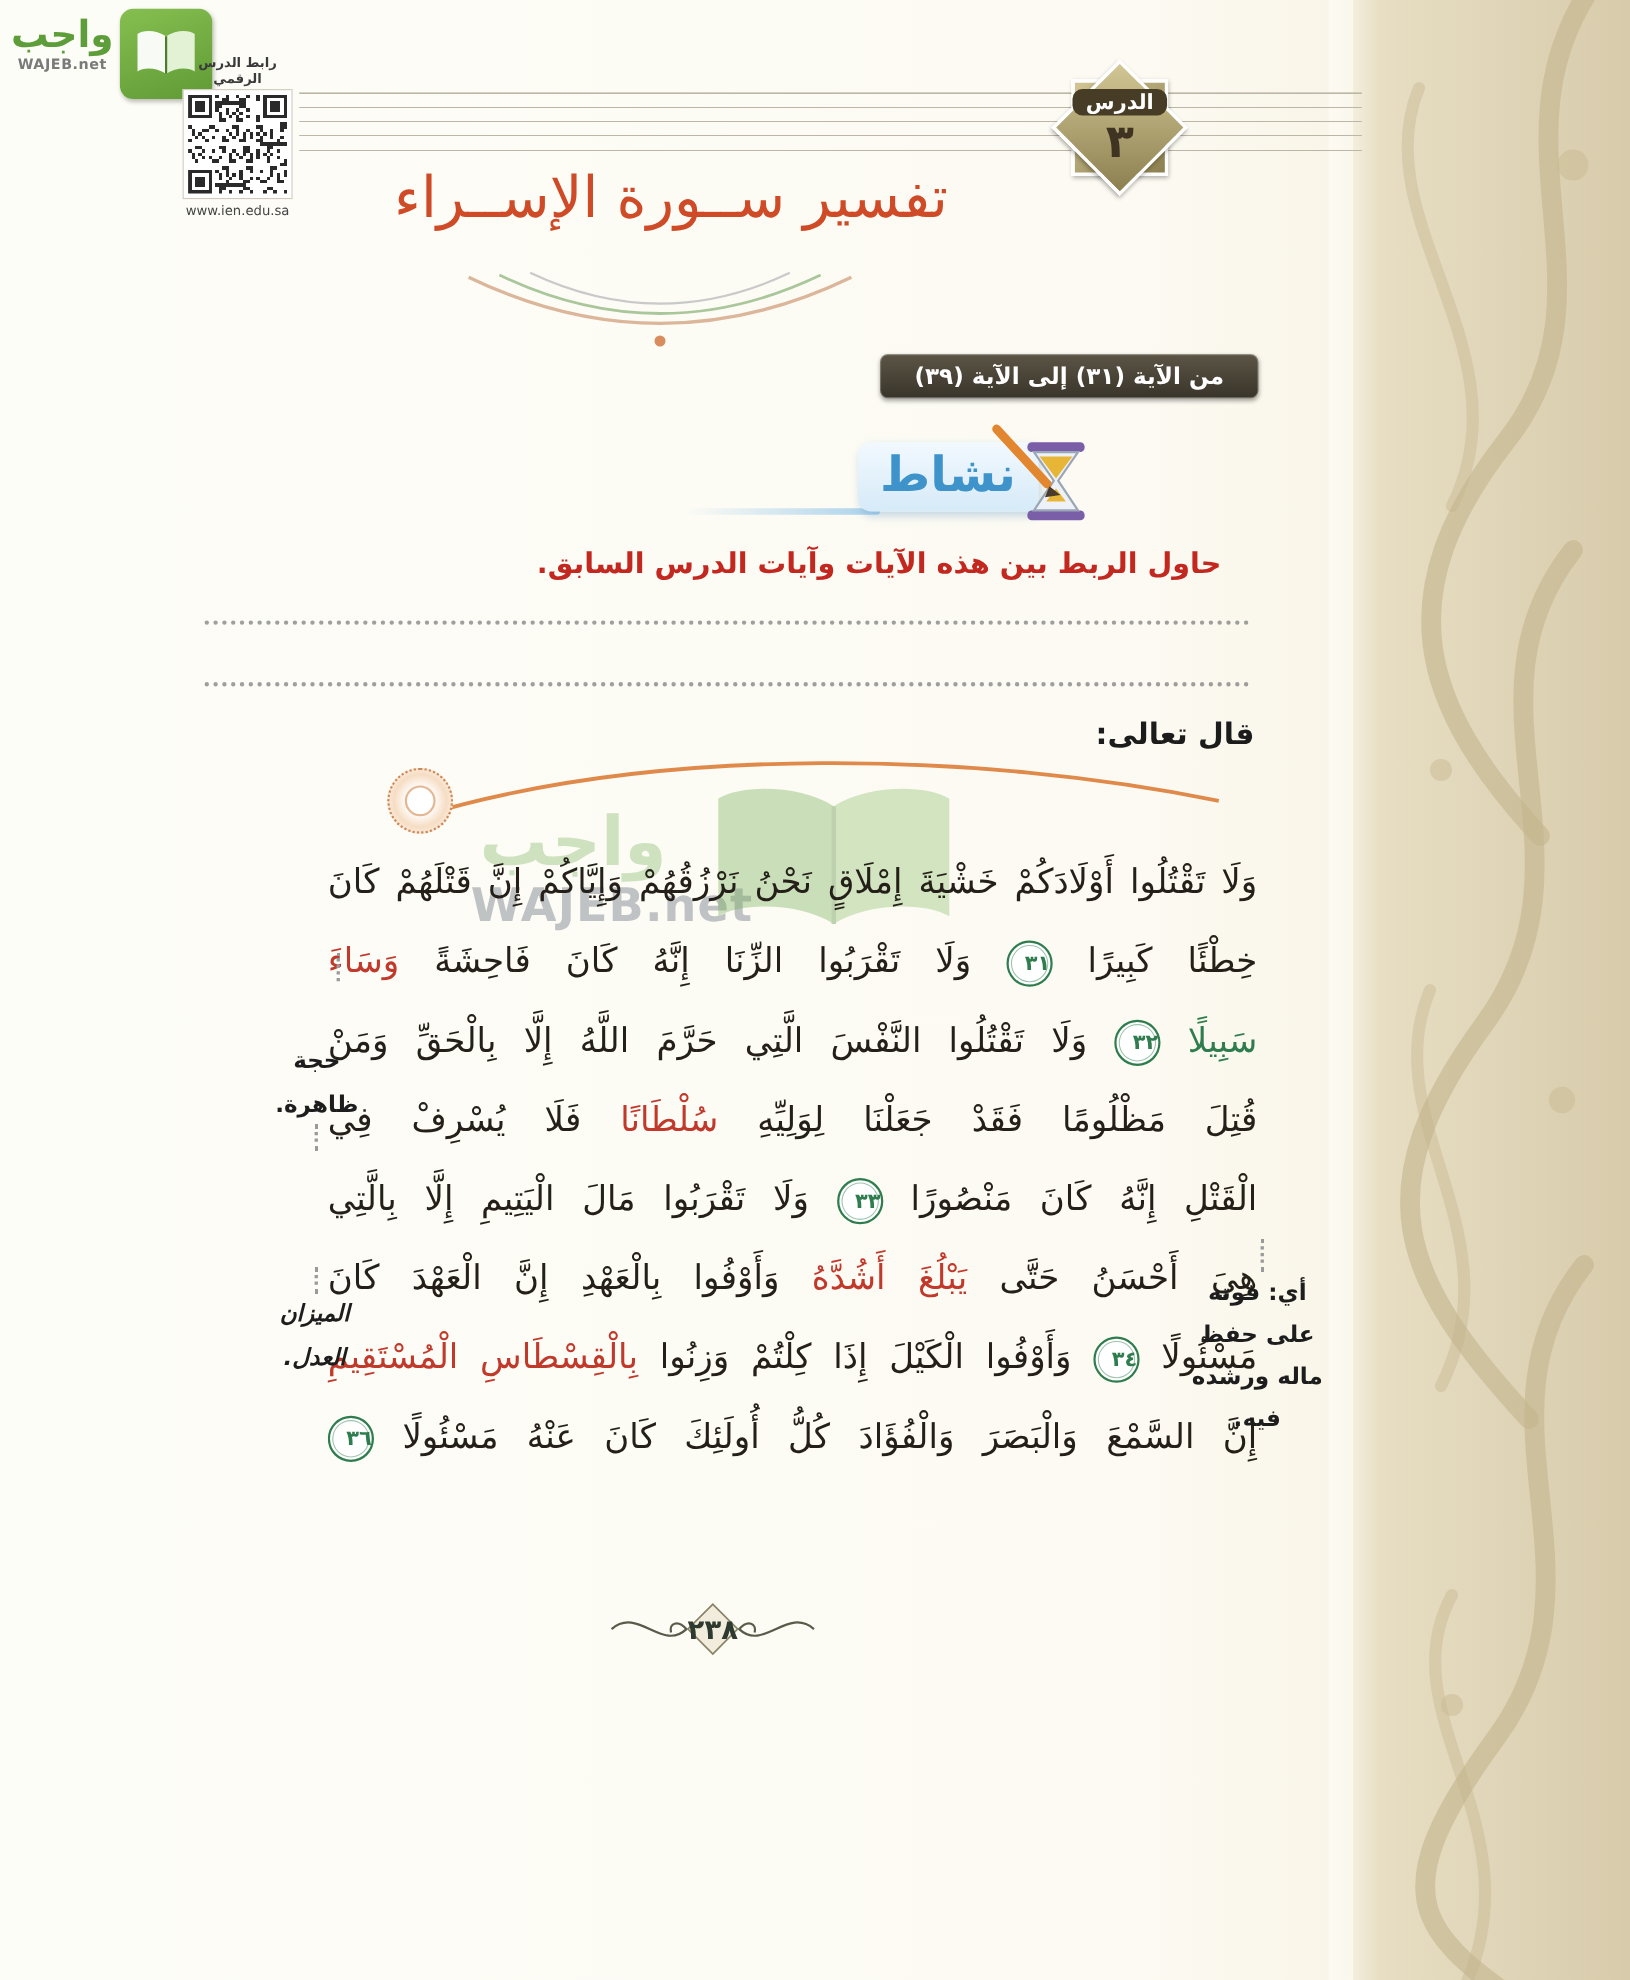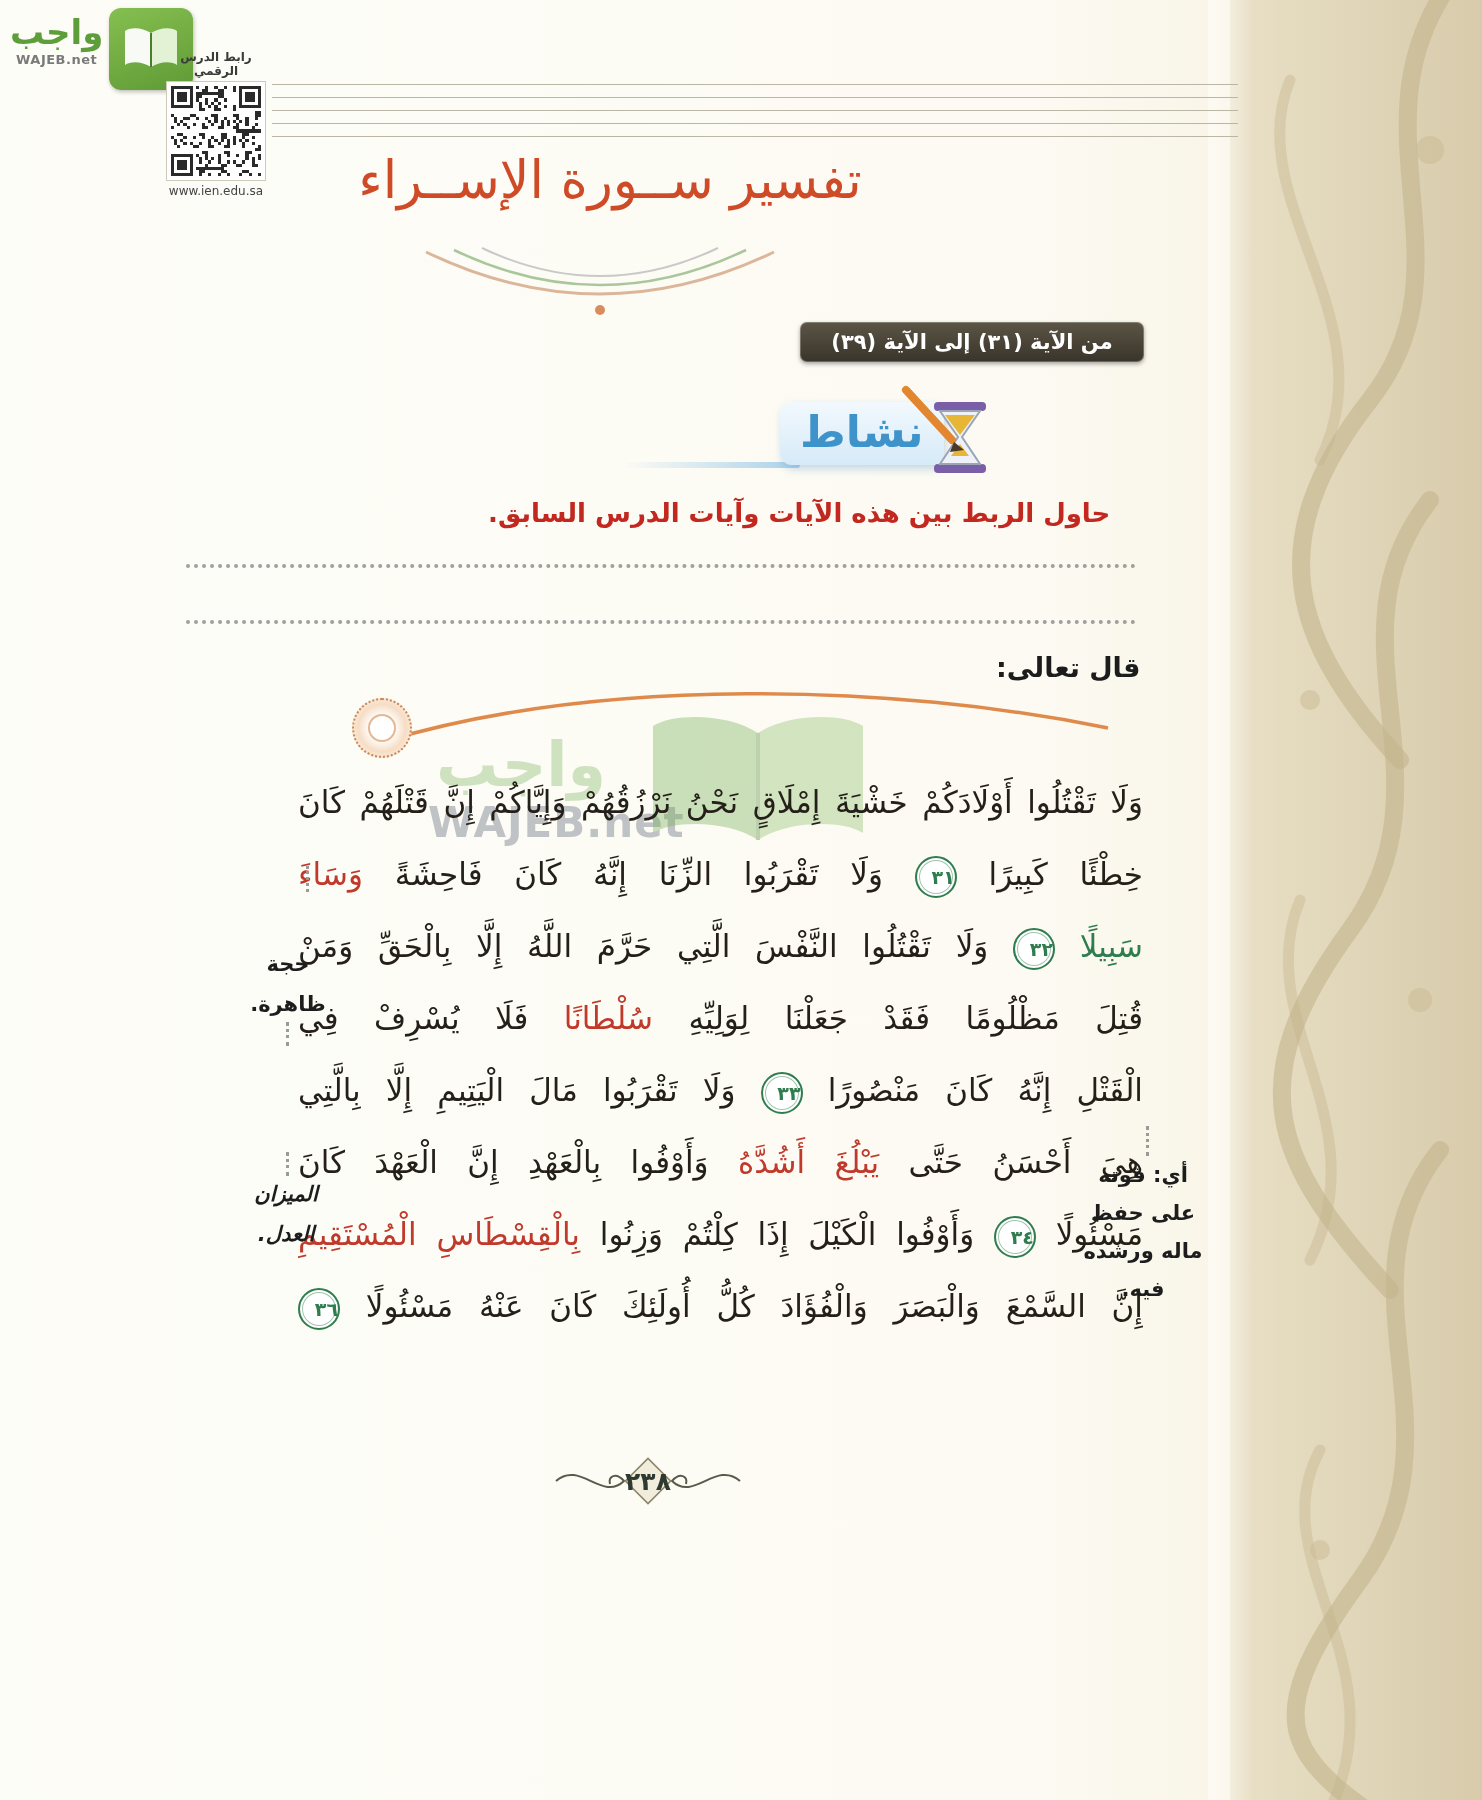--- a/index.html
+++ b/index.html
@@ -365,20 +365,28 @@
             <rect x="25" y="28" width="1" height="1"></rect>
             <rect x="28" y="28" width="1" height="1"></rect>
           </g>
       </svg>
     </div>
     <div class="qr-url">www.ien.edu.sa</div>
   </div>
 
   <div class="top-lines"></div>
 
+  <div class="lesson-star">
+    <div class="star-sq"></div>
+    <div class="star-sq rot"></div>
+    <div class="star-content">
+      <div class="lesson-word">الدرس</div>
+      <div class="lesson-num">٣</div>
+    </div>
+  </div>
 
   <div class="title">تفسير ســورة الإســراء</div>
   <svg class="title-arcs" viewBox="0 0 364 84">
     <path d="M8 12 Q182 96 356 12" fill="none" stroke="#dcb69a" stroke-width="3"></path>
     <path d="M36 10 Q182 80 328 10" fill="none" stroke="#a9c79b" stroke-width="2.5"></path>
     <path d="M64 8 Q182 64 300 8" fill="none" stroke="#c9c9c9" stroke-width="2"></path>
     <circle cx="182" cy="70" r="5" fill="#d98d5f"></circle>
   </svg>
 
   <div class="range-badge">من الآية (٣١) إلى الآية (٣٩)</div>

